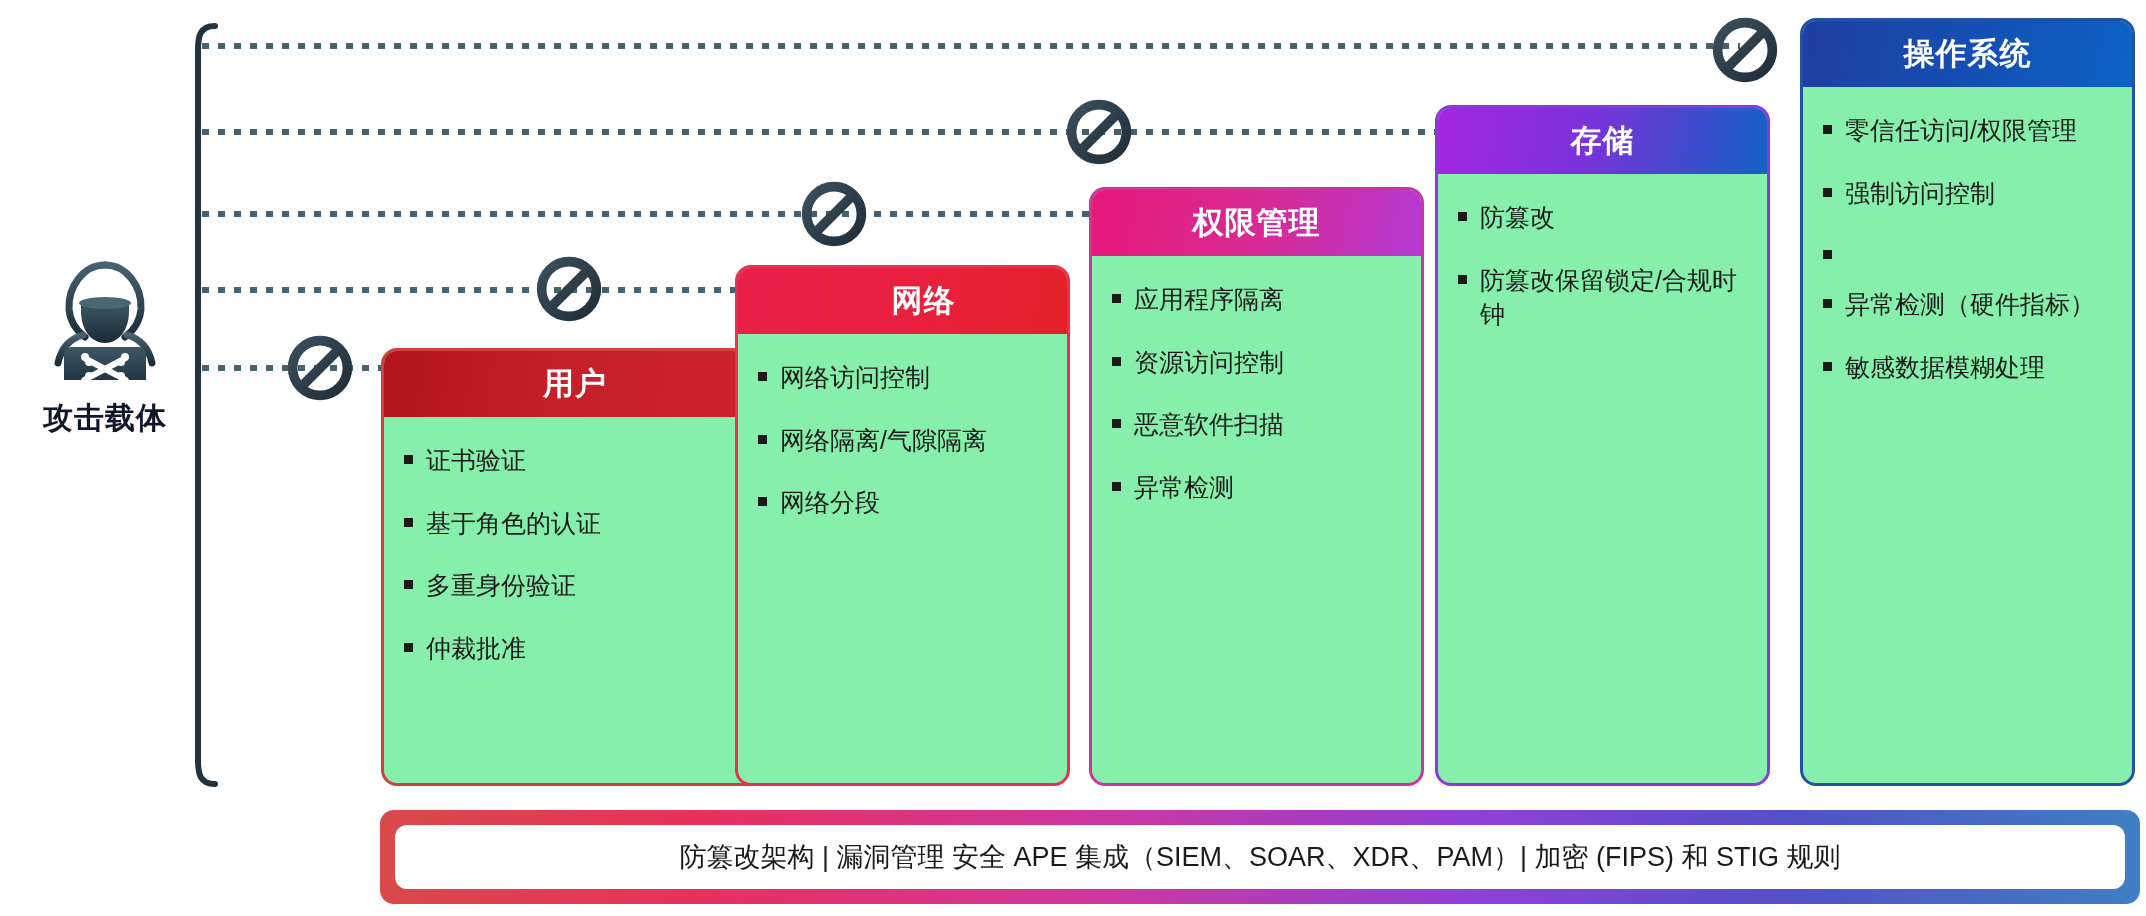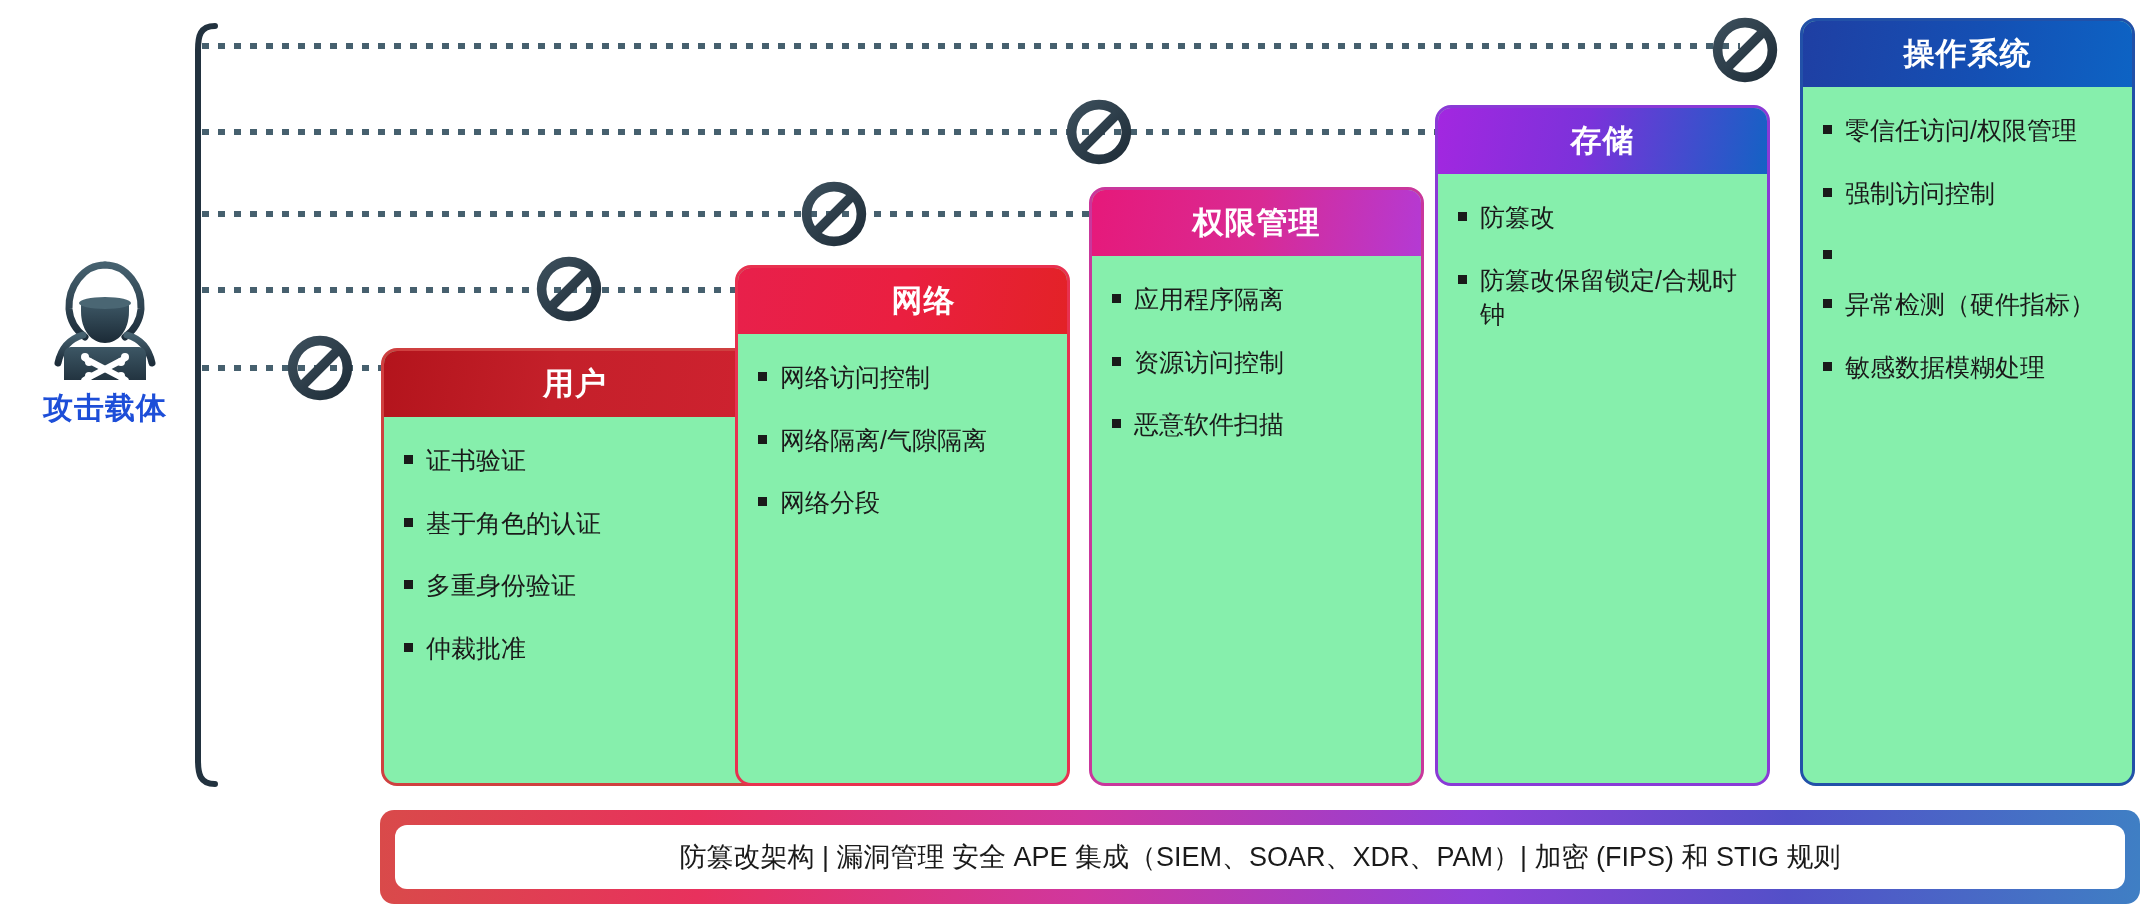--- a/index.html
+++ b/index.html
@@ -21,24 +21,24 @@
   
   #attacker {
     position: absolute;
     left: 10px;
     top: 255px;
     width: 190px;
     text-align: center;
   }
   #attacker-icon { display:block; margin: 0 auto; }
   #attacker-label {
-    margin-top: 8px;
+    margin-top: 18px;
     font-size: 30px;
     font-weight: bold;
-    color: #1d4ed8;
+    color: #0f172a;
     letter-spacing: 1px;
     white-space: nowrap;
   }
 
   
   #overlay {
     position: absolute;
     left: 0; top: 0;
     width: 2146px; height: 916px;
     pointer-events: none;
@@ -268,20 +268,24 @@
         <span class="bullet-text">应用程序隔离</span>
       </div>
       <div class="bullet-row">
         <span class="bullet-dot"></span>
         <span class="bullet-text">资源访问控制</span>
       </div>
       <div class="bullet-row">
         <span class="bullet-dot"></span>
         <span class="bullet-text">恶意软件扫描</span>
       </div>
+      <div class="bullet-row">
+        <span class="bullet-dot"></span>
+        <span class="bullet-text">异常检测</span>
+      </div>
     </div>
   </div>
 
   <div class="card" id="card-storage" style="left:1435px; top:105px; width:335px; height:681px;">
     <div class="card-head">存储</div>
     <div class="card-body">
       <div class="bullet-row">
         <span class="bullet-dot"></span>
         <span class="bullet-text">防篡改</span>
       </div>

